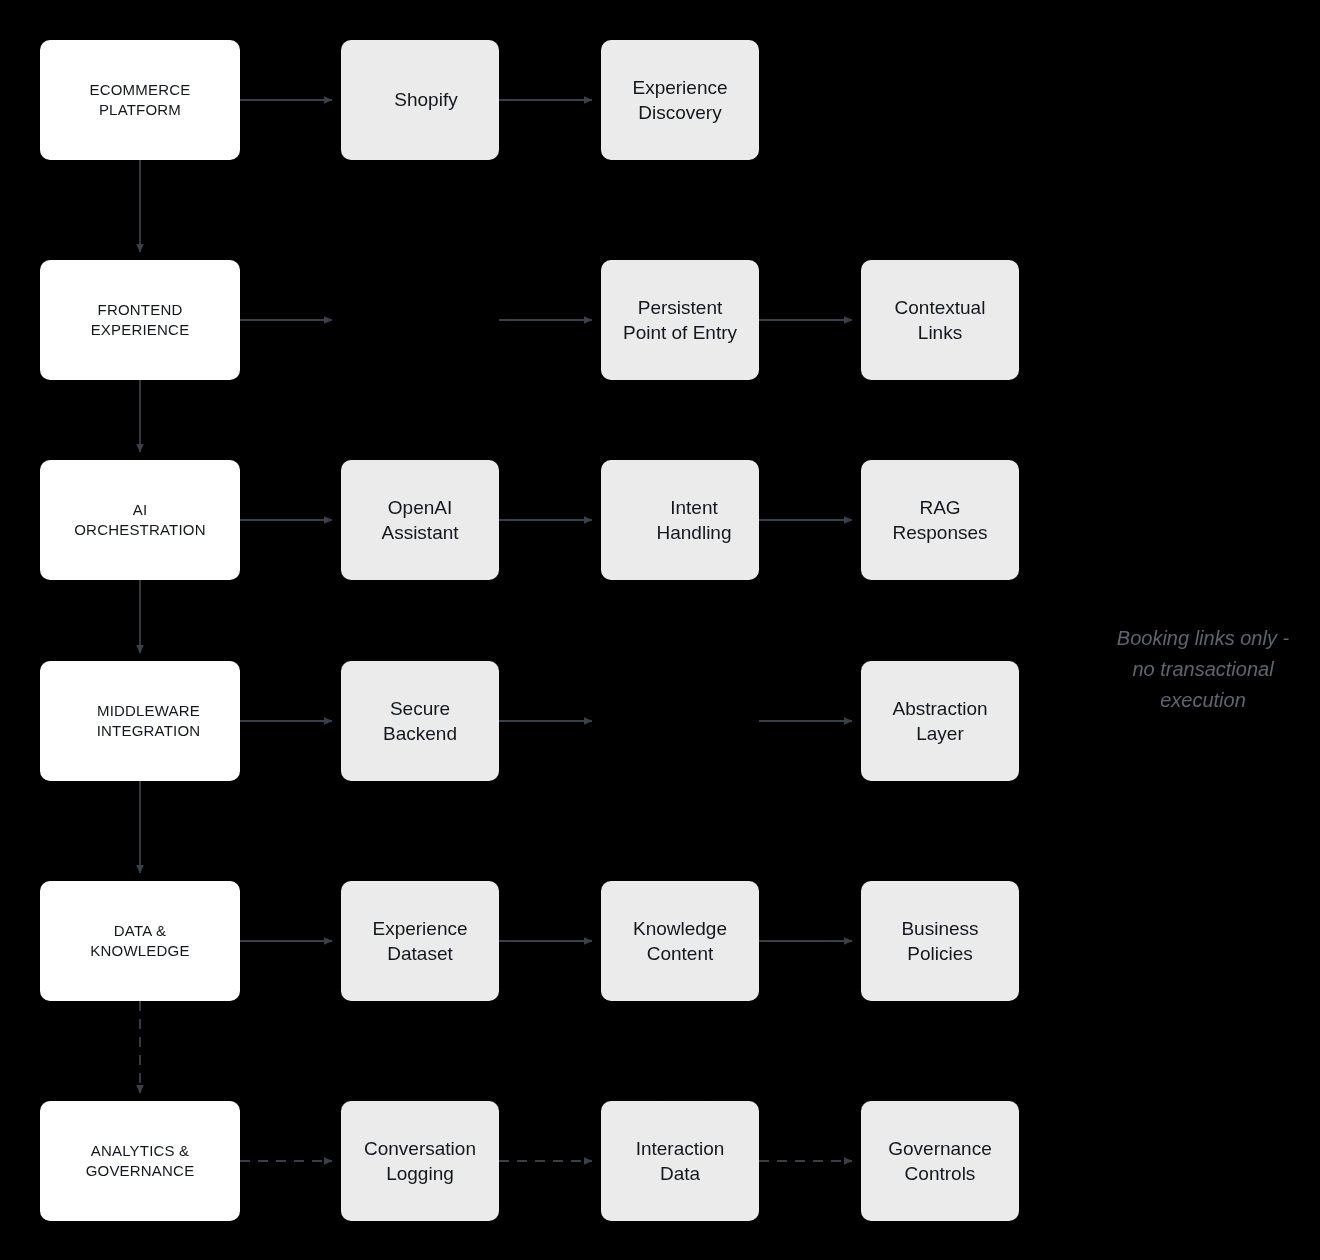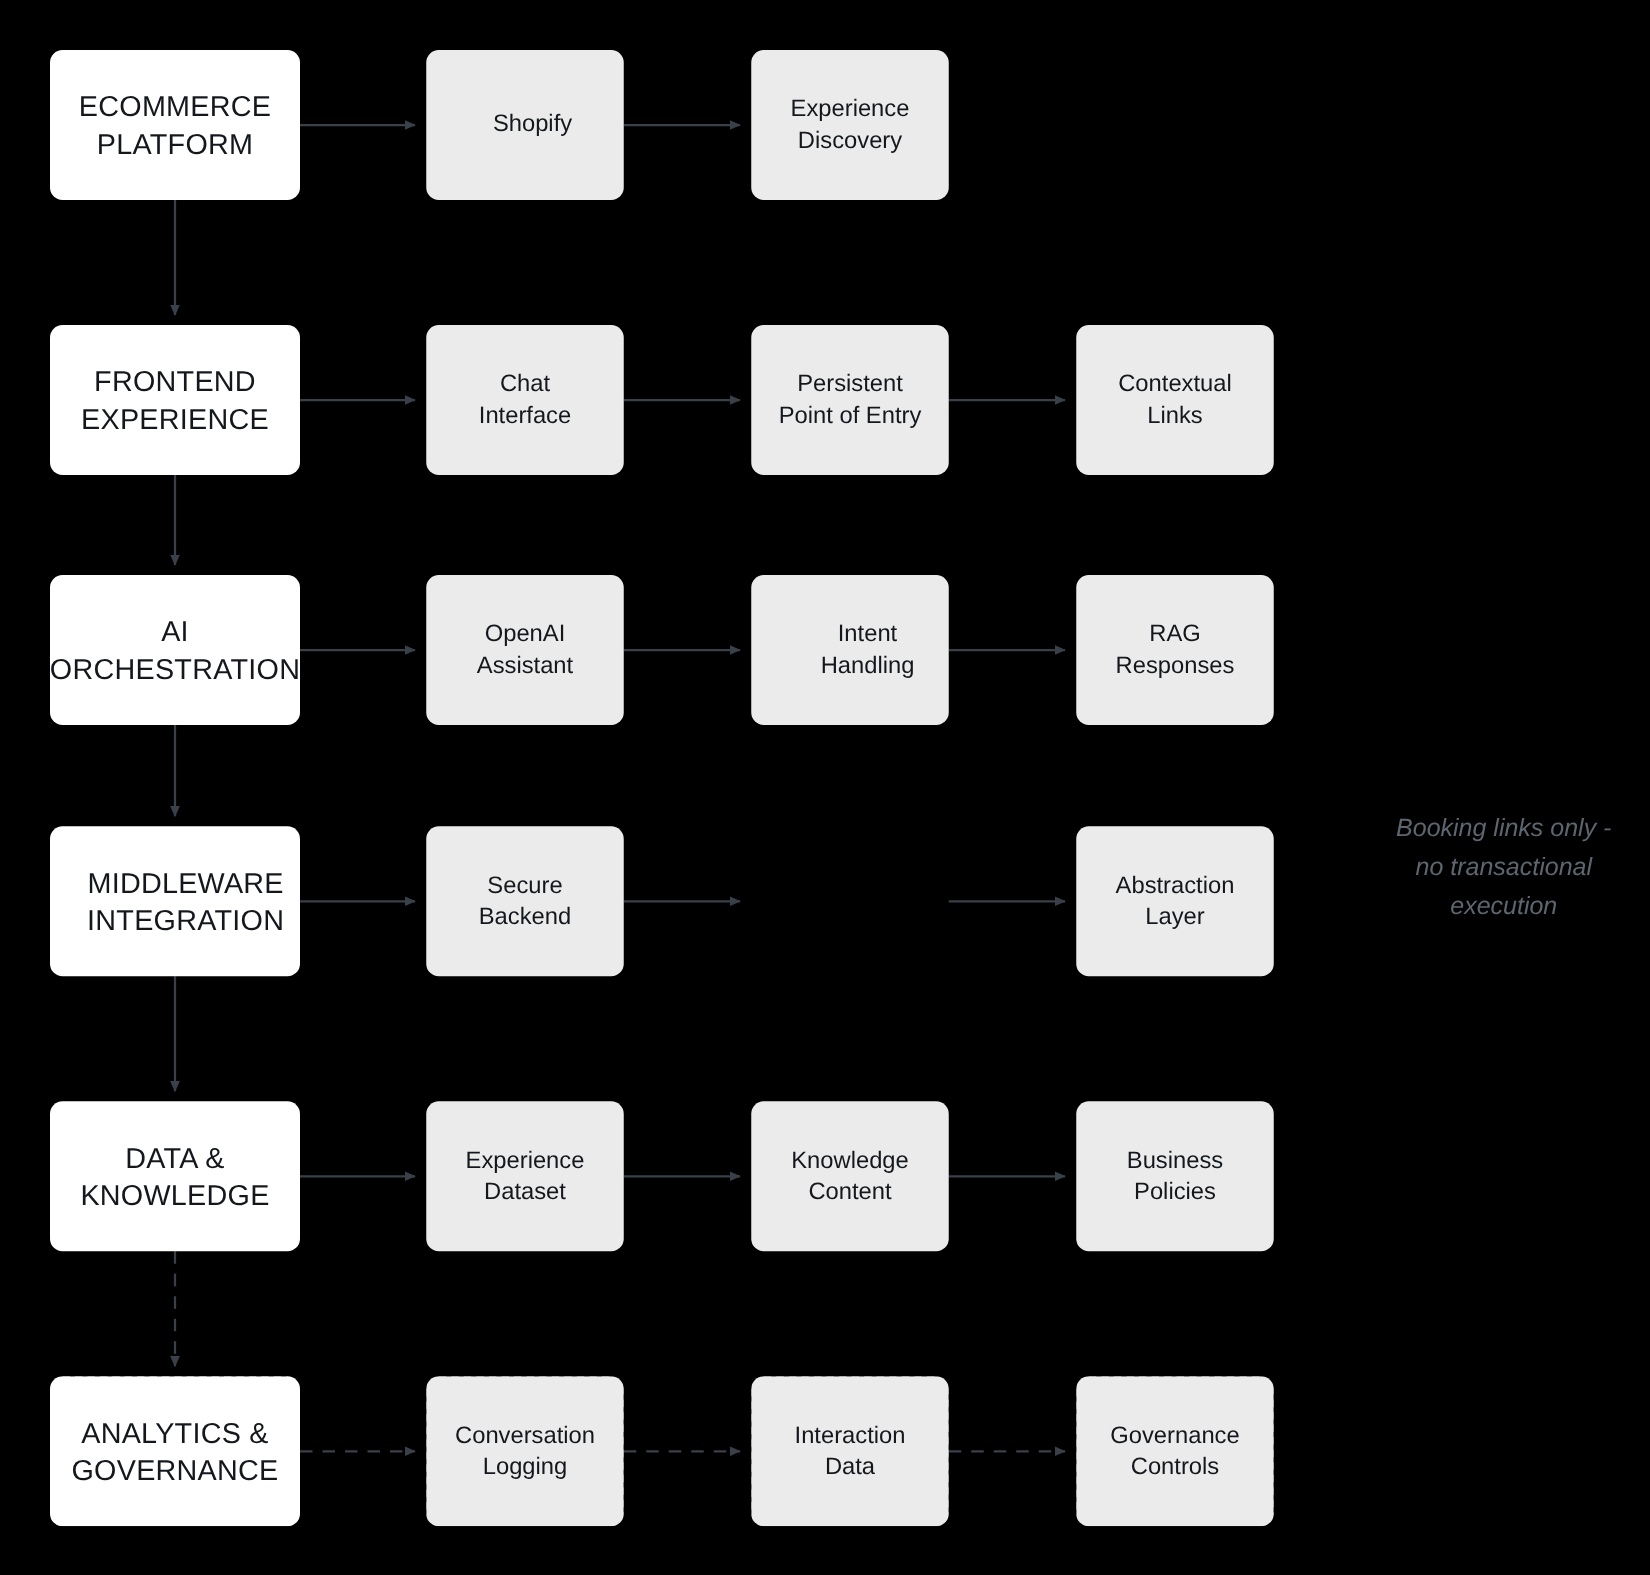--- a/index.html
+++ b/index.html
@@ -21,21 +21,21 @@
     text-align:center;
     border-radius:10px;
     line-height:1.32;
     color:#14181d;
     padding:4px 8px;
     white-space:pre-line;
   }
   .node.primary{
     background:#ffffff;
     width:200px;height:120px;
-    font-size:23px;
+    font-size:15px;
     letter-spacing:.2px;
   }
   .node.stage{
     background:#ebebeb;
     width:158px;height:120px;
     font-size:19px;
   }
   .node.dashed{
     border:2px dashed #ffffff;
   }
@@ -110,22 +110,20 @@
   </svg>
 
   <div class="node primary" style="left:40px;top:40px;">ECOMMERCE
 PLATFORM</div>
   <div class="node stage" style="left:341px;top:40px;padding-left:20px;">Shopify</div>
   <div class="node stage" style="left:601px;top:40px;">Experience
 Discovery</div>
 
   <div class="node primary" style="left:40px;top:260px;">FRONTEND
 EXPERIENCE</div>
-  <div class="node stage" style="left:341px;top:260px;">Chat
-Interface</div>
   <div class="node stage" style="left:601px;top:260px;">Persistent
 Point of Entry</div>
   <div class="node stage" style="left:861px;top:260px;">Contextual
 Links</div>
 
   <div class="node primary" style="left:40px;top:460px;">AI
 ORCHESTRATION</div>
   <div class="node stage" style="left:341px;top:460px;">OpenAI
 Assistant</div>
   <div class="node stage" style="left:601px;top:460px;padding-left:36px;">Intent
@@ -151,15 +149,15 @@
 
   <div class="node primary dashed" style="left:40px;top:1101px;">ANALYTICS &amp;
 GOVERNANCE</div>
   <div class="node stage dashed" style="left:341px;top:1101px;">Conversation
 Logging</div>
   <div class="node stage dashed" style="left:601px;top:1101px;">Interaction
 Data</div>
   <div class="node stage dashed" style="left:861px;top:1101px;">Governance
 Controls</div>
 
-  <div class="annotation" style="left:1108px;top:648px;">Booking links only - no transactional execution</div>
+  <div class="annotation" style="left:1108px;top:623px;">Booking links only - no transactional execution</div>
 
 </div>
 
 </body></html>

